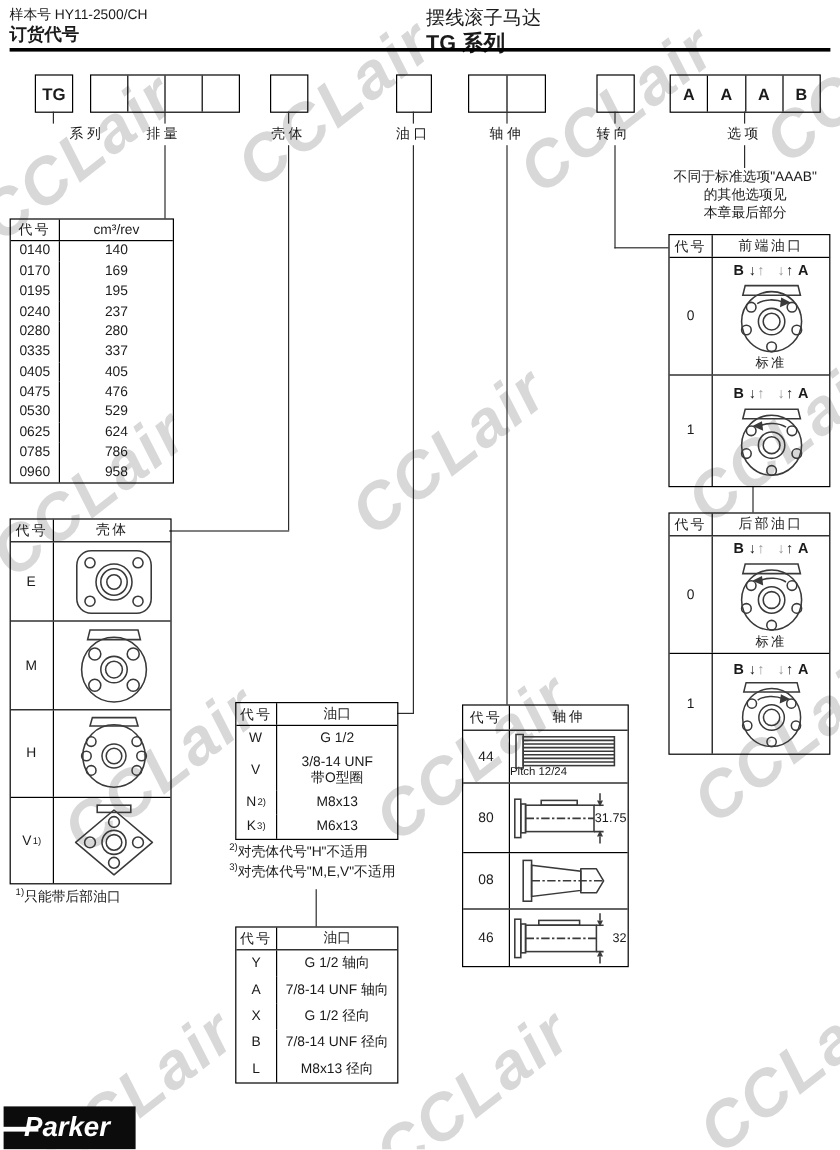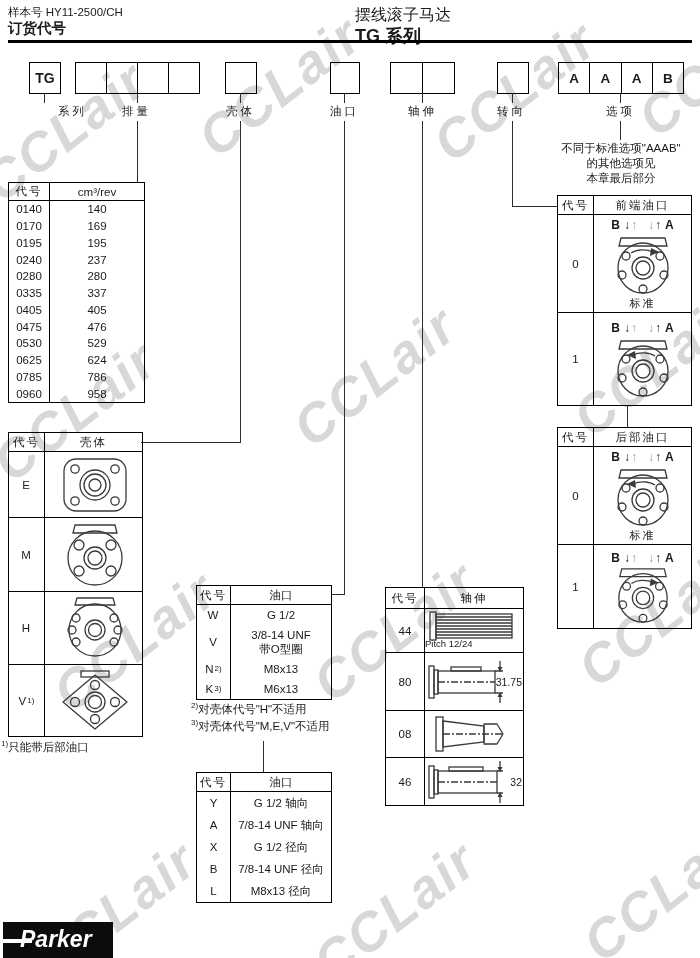--- a/index.html
+++ b/index.html
@@ -260,21 +260,21 @@
           <circle class="sv" cx="47" cy="16" r="4.5"></circle>
             <circle class="sv" cx="67" cy="33" r="4.5"></circle>
           <circle class="sv" cx="47" cy="50" r="4.5"></circle>
             <circle class="sv" cx="27" cy="33" r="4.5"></circle>
           <circle class="sv" cx="47" cy="33" r="10"></circle>
             <circle class="sv" cx="47" cy="33" r="6.5"></circle>
         </svg>
       </div>
     </div>
   </div>
-  <div class="fnote" style="left:0;top:740px;">
+  <div class="fnote" style="left:12px;top:740px;">
     <sup>1)</sup><span>只能带后部油口</span>
   </div>
 
   <div class="tbl pmain" style="left:196px;top:585px;width:134px;">
     <div class="row hrow" style="height:18px;">
         <div class="cc ls2">代号</div>
         <div class="cv">油口</div>
       </div>
     <div class="row" style="height:20px;">
         <div class="cc">

